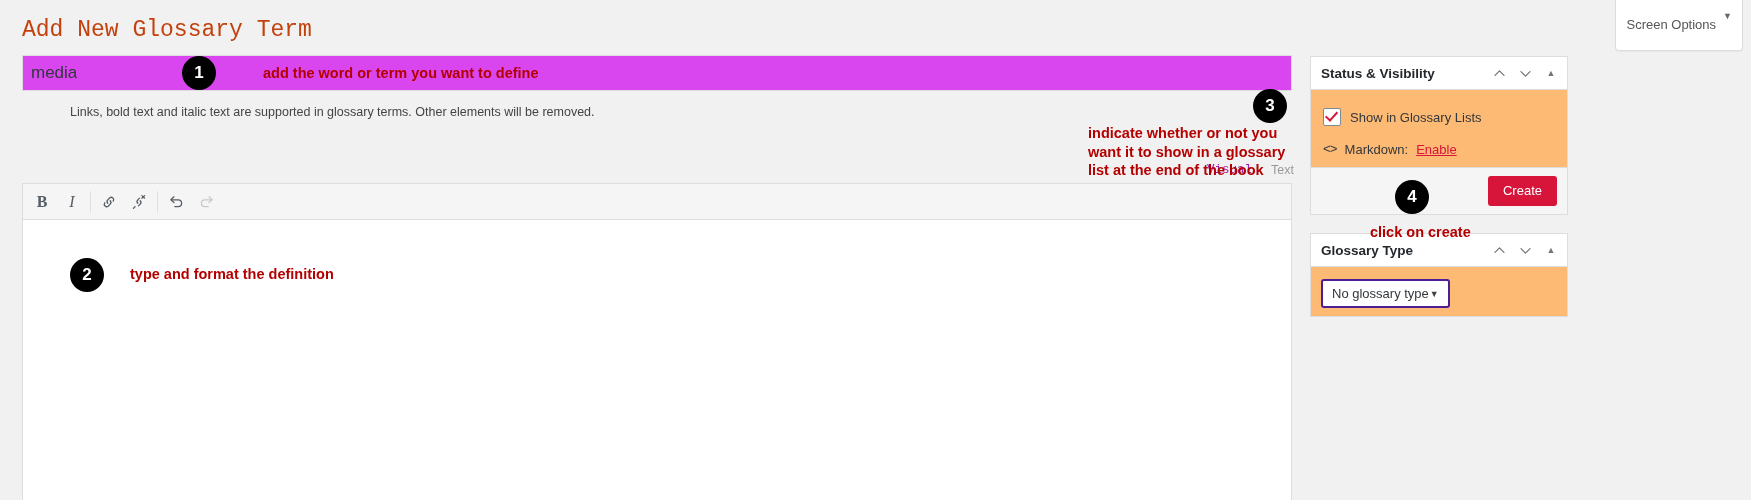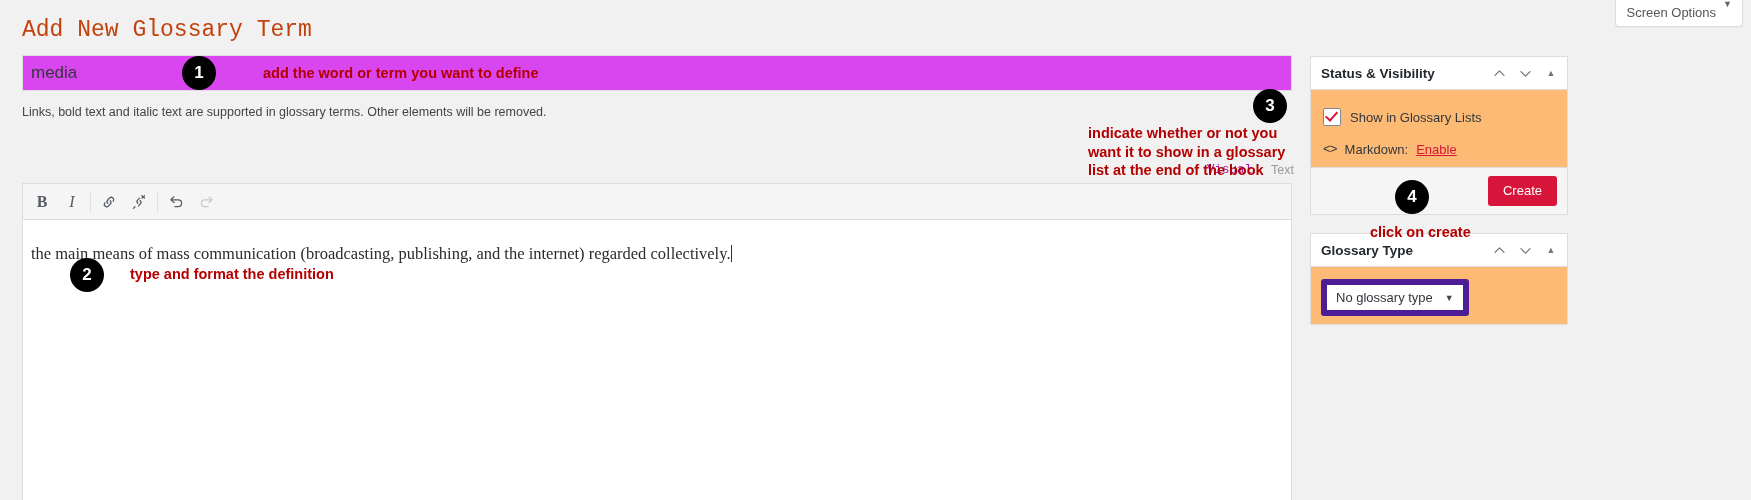--- a/index.html
+++ b/index.html
@@ -23,21 +23,21 @@
     left: 0;
     width: 1751px;
     height: 26px;
   }
   #screen-options-button {
     position: absolute;
     right: 8px;
     top: 0;
     height: 26px;
     line-height: 26px;
-    padding: 0 10px;
+    padding: 12px 10px;
     background: #fff;
     border: 1px solid #ddd;
     border-top: none;
     border-radius: 0 0 4px 4px;
     font-size: 13px;
     color: #555;
     box-shadow: 0 1px 1px rgba(0,0,0,.04);
     display: flex;
     align-items: flex-start;
     gap: 7px;
@@ -82,20 +82,21 @@
     outline: none;
     font-family: "Liberation Sans", sans-serif;
     border-radius: 0;
   }
 
   #title-hint {
     margin-top: 13px;
     font-size: 12.5px;
     color: #444;
     line-height: 1.4;
+    margin-left: 48px;
   }
 
   
   #editor-wrap {
     position: absolute;
     left: 22px;
     top: 183px;
     width: 1270px;
     height: 317px;
     border: 1px solid #ddd;
@@ -279,22 +280,22 @@
     padding: 7px 15px;
     border-radius: 3px;
     cursor: pointer;
     font-family: "Liberation Sans", sans-serif;
     line-height: 1.2;
   }
 
   .select-wrap {
     display: inline-flex;
     align-items: center;
-    gap: 12px;
-    border: 6px solid #4c1d95;
+    gap: 1px;
+    border: 2px solid #4c1d95;
     border-radius: 3px;
     background: #fff;
     padding: 5px 9px;
     font-size: 13px;
     color: #32373c;
     cursor: pointer;
   }
   .select-wrap .chev { font-size: 9px; color: #444; }
 
   
@@ -382,23 +383,20 @@
         <path d="M7 4.5 L3.4 8 L7 11.2"></path>
       </svg>
     </div>
     <div class="tb-btn disabled">
       <svg width="17" height="17" viewBox="0 0 20 20" fill="none" stroke="currentColor" stroke-width="1.5" stroke-linecap="round" stroke-linejoin="round">
         <path d="M16 8 H8 A4 4 0 0 0 8 16 H12"></path>
         <path d="M13 4.5 L16.6 8 L13 11.2"></path>
       </svg>
     </div>
   </div>
-  <div id="editor-body">
-    <span id="definition-text">the main means of mass communication (broadcasting, publishing, and the internet) regarded collectively.</span><span id="caret-bar"></span>
-  </div>
 </div>
 
 <div id="sidebar">
 
   <div class="metabox">
     <div class="metabox-header">
       <div class="metabox-title">Status &amp; Visibility</div>
       <div class="mb-ctrl">
         <svg width="15" height="15" viewBox="0 0 20 20" fill="none" stroke="currentColor" stroke-width="1.7" stroke-linecap="round" stroke-linejoin="round">
             <path d="M4 12.5 L10 6.5 L16 12.5"></path>

